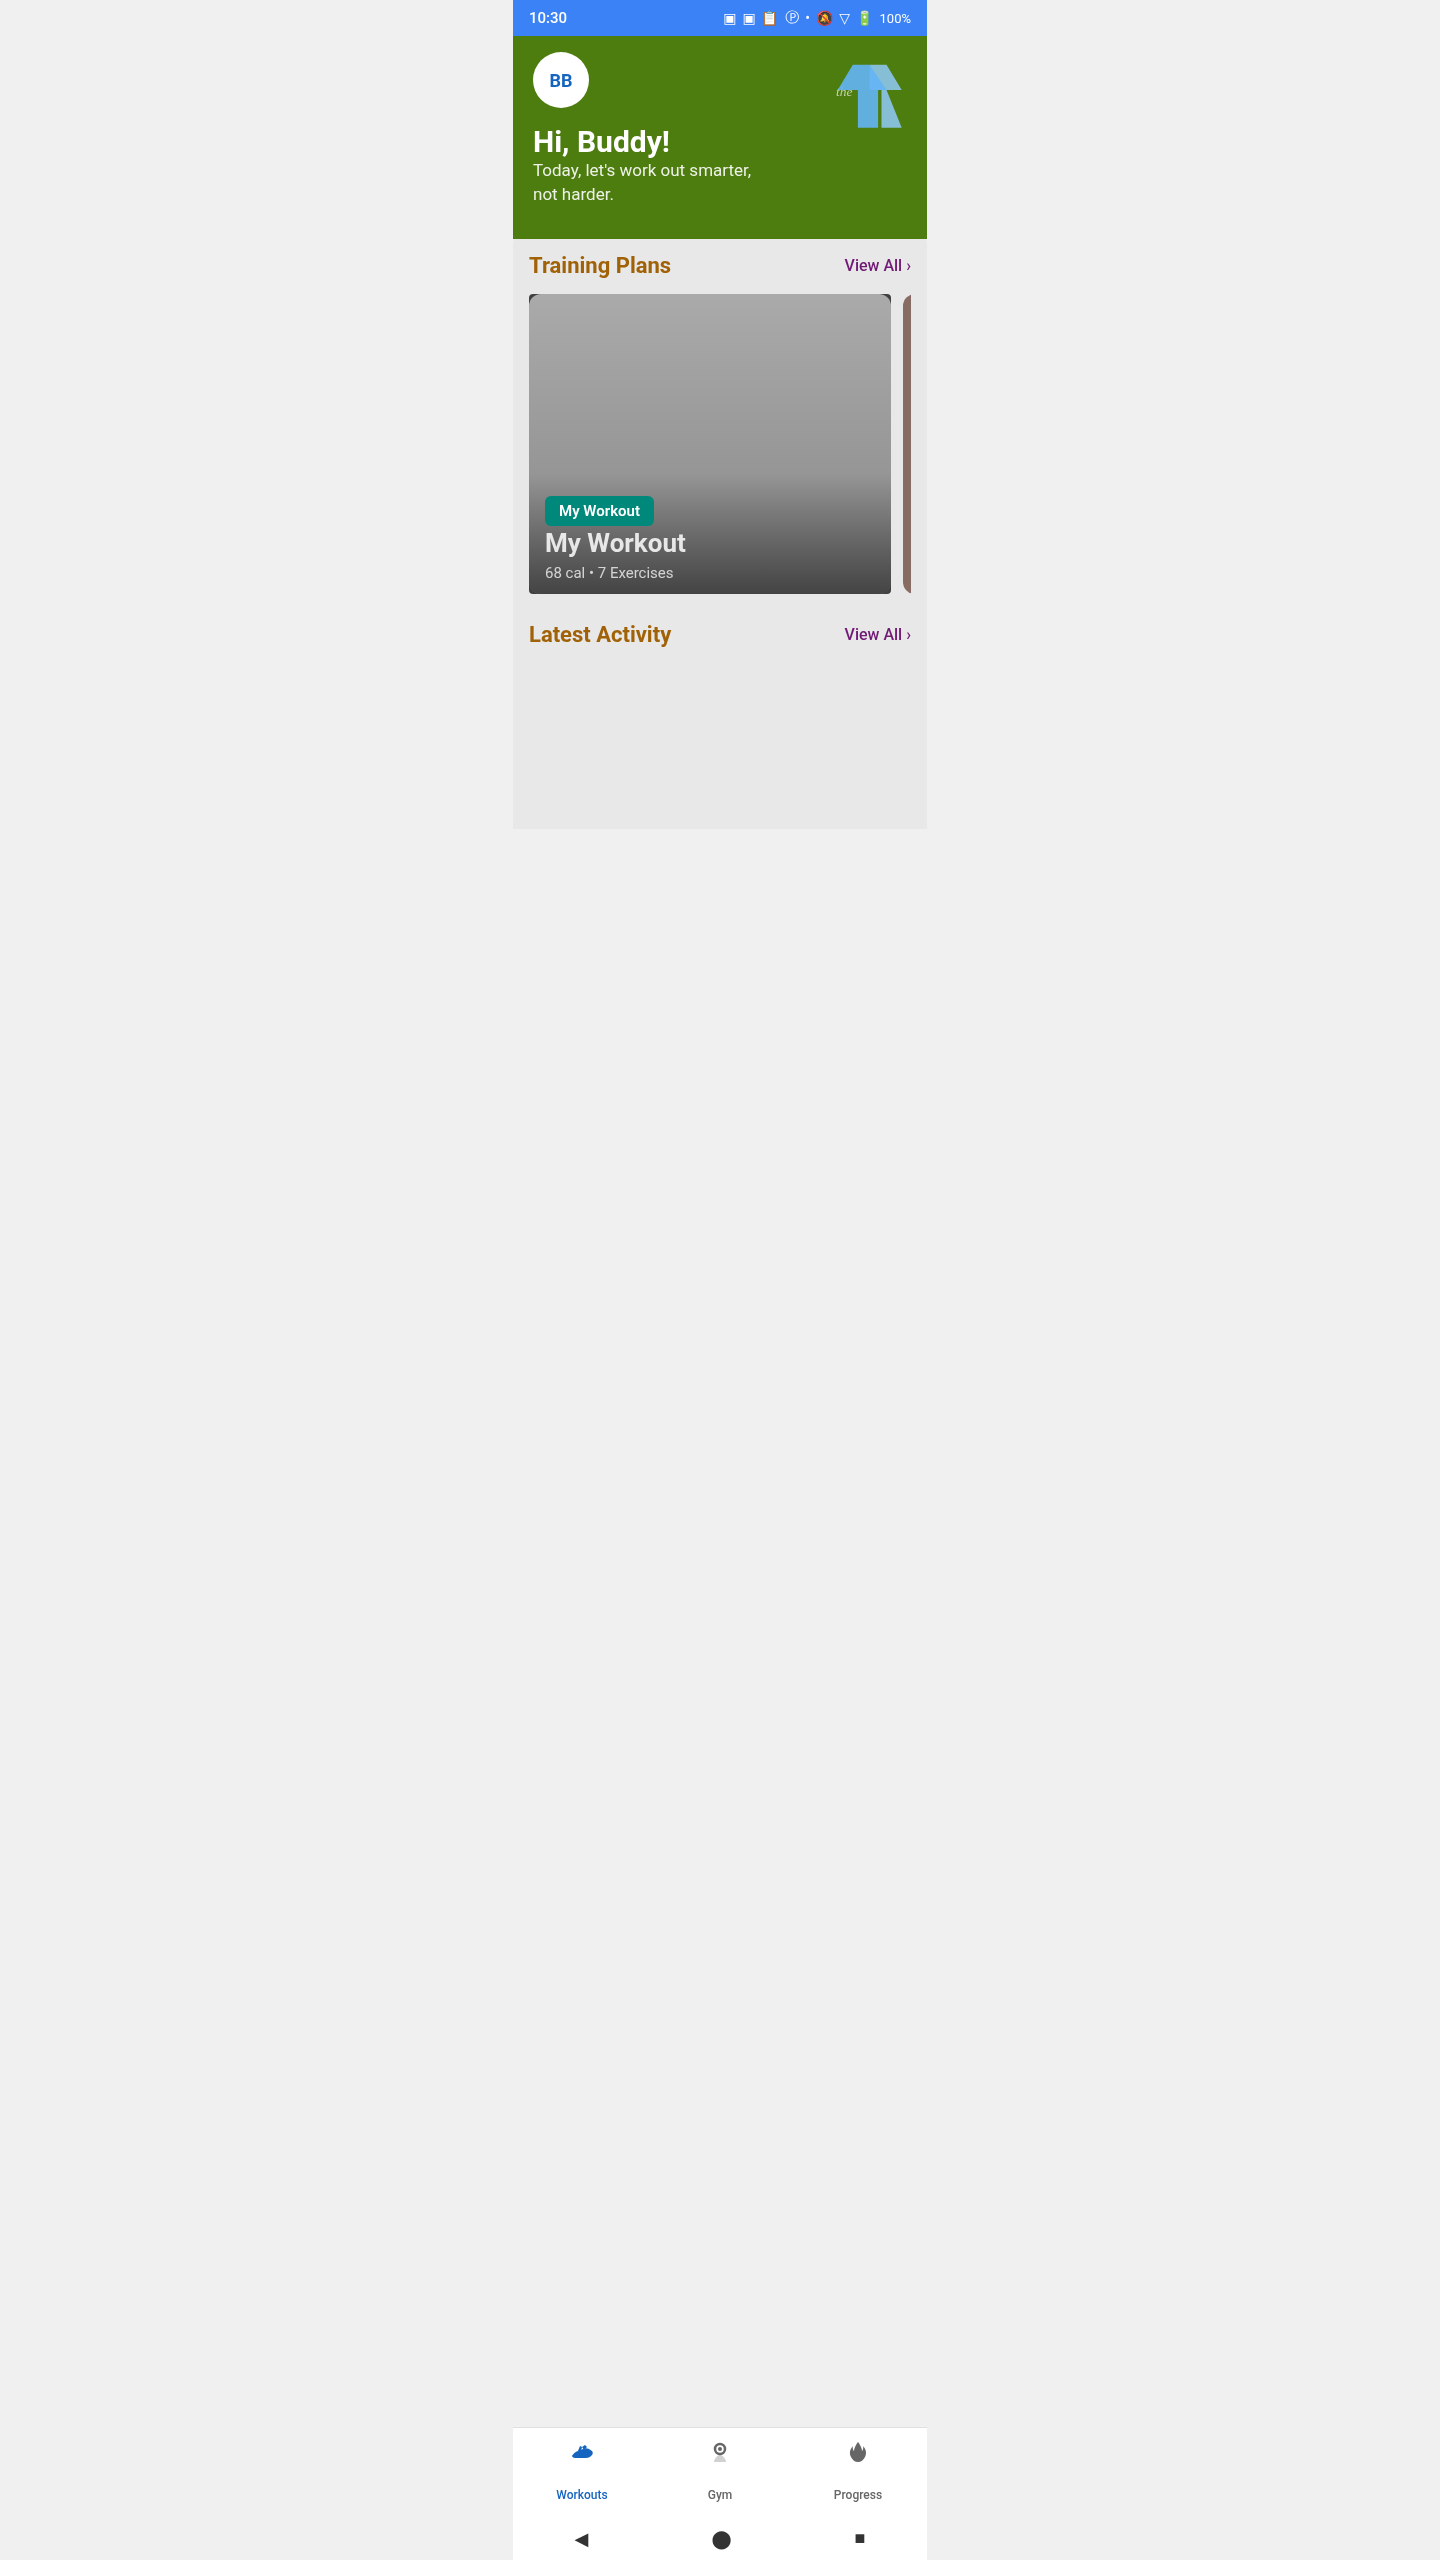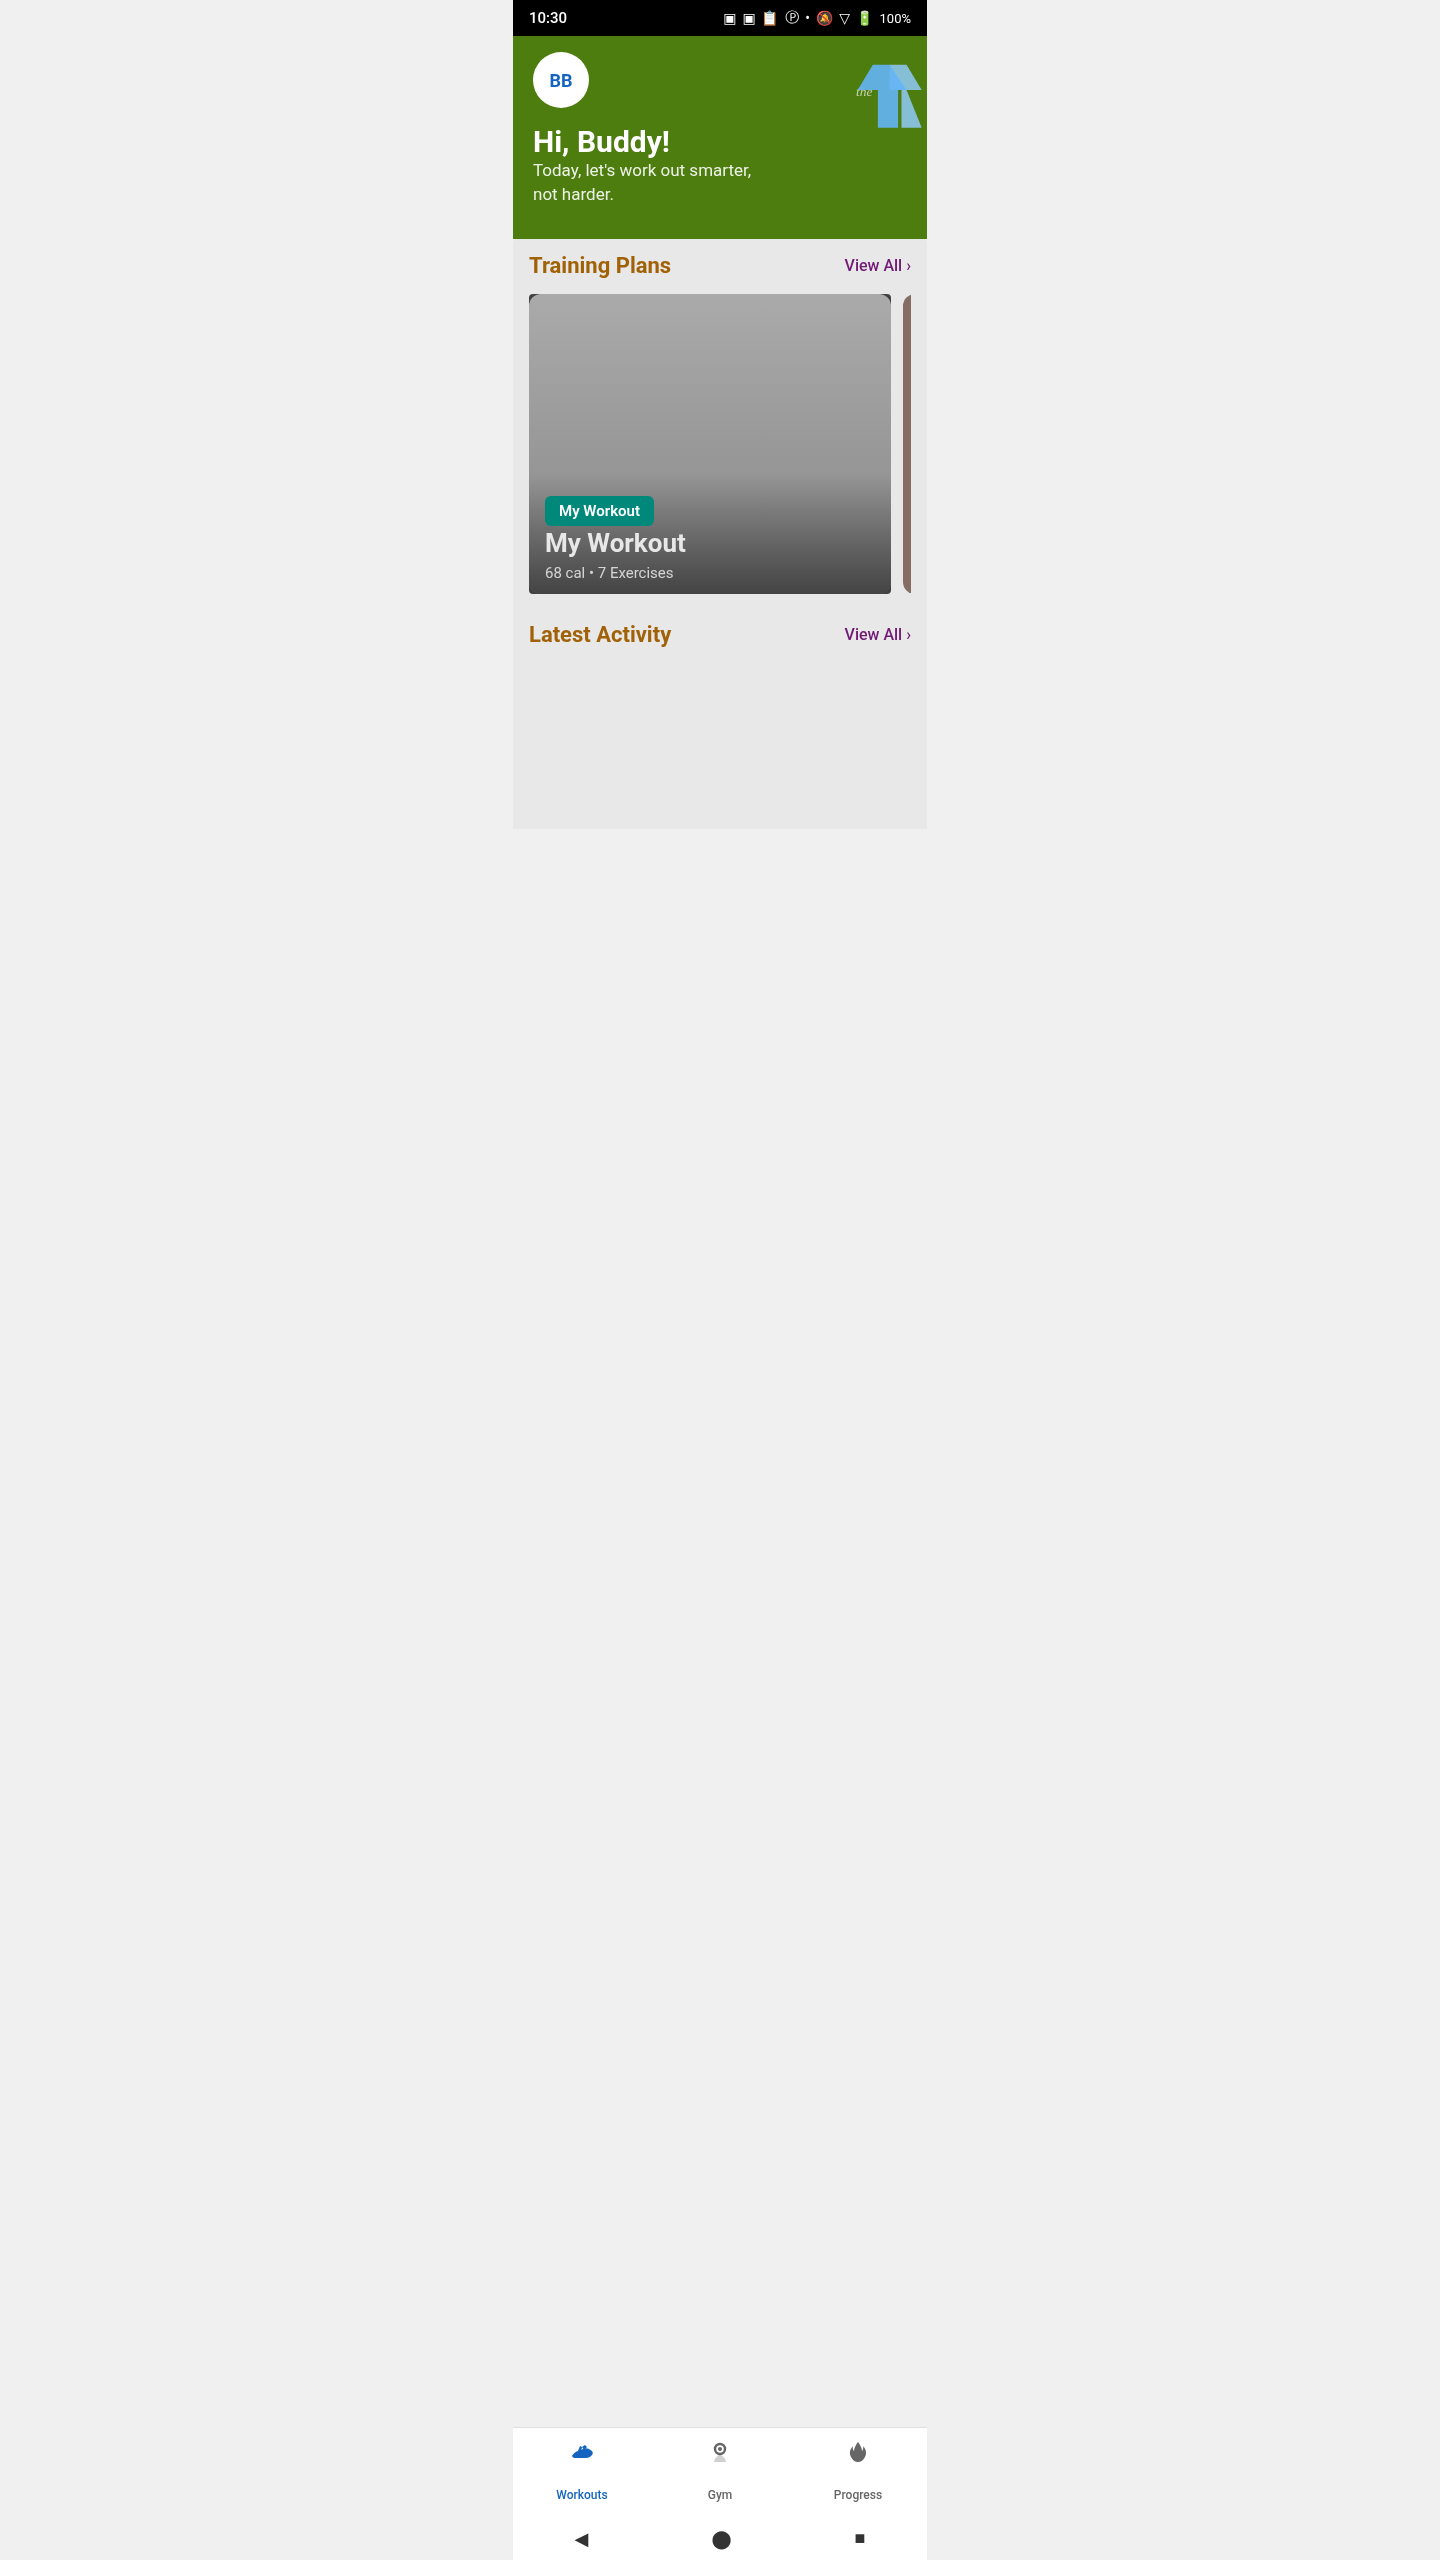--- a/index.html
+++ b/index.html
@@ -14,21 +14,21 @@
       background: #f0f0f0;
       width: 414px;
       min-height: 896px;
       margin: 0 auto;
       overflow-x: hidden;
       position: relative;
     }
 
     
     .status-bar {
-      background: #000000;
+      background: #3b82f6;
       display: flex;
       justify-content: space-between;
       align-items: center;
       padding: 8px 16px;
       height: 36px;
     }
 
     .status-bar-left {
       color: white;
       font-size: 15px;
@@ -81,21 +81,21 @@
 
     .greeting-subtitle {
       color: rgba(255,255,255,0.9);
       font-size: 17px;
       line-height: 1.4;
       max-width: 60%;
     }
 
     .ymca-logo {
       position: absolute;
-      right: 4px;
+      right: 24px;
       top: 16px;
       display: flex;
       align-items: center;
       gap: 0px;
     }
 
     .ymca-y {
       width: 70px;
       height: 80px;
     }

